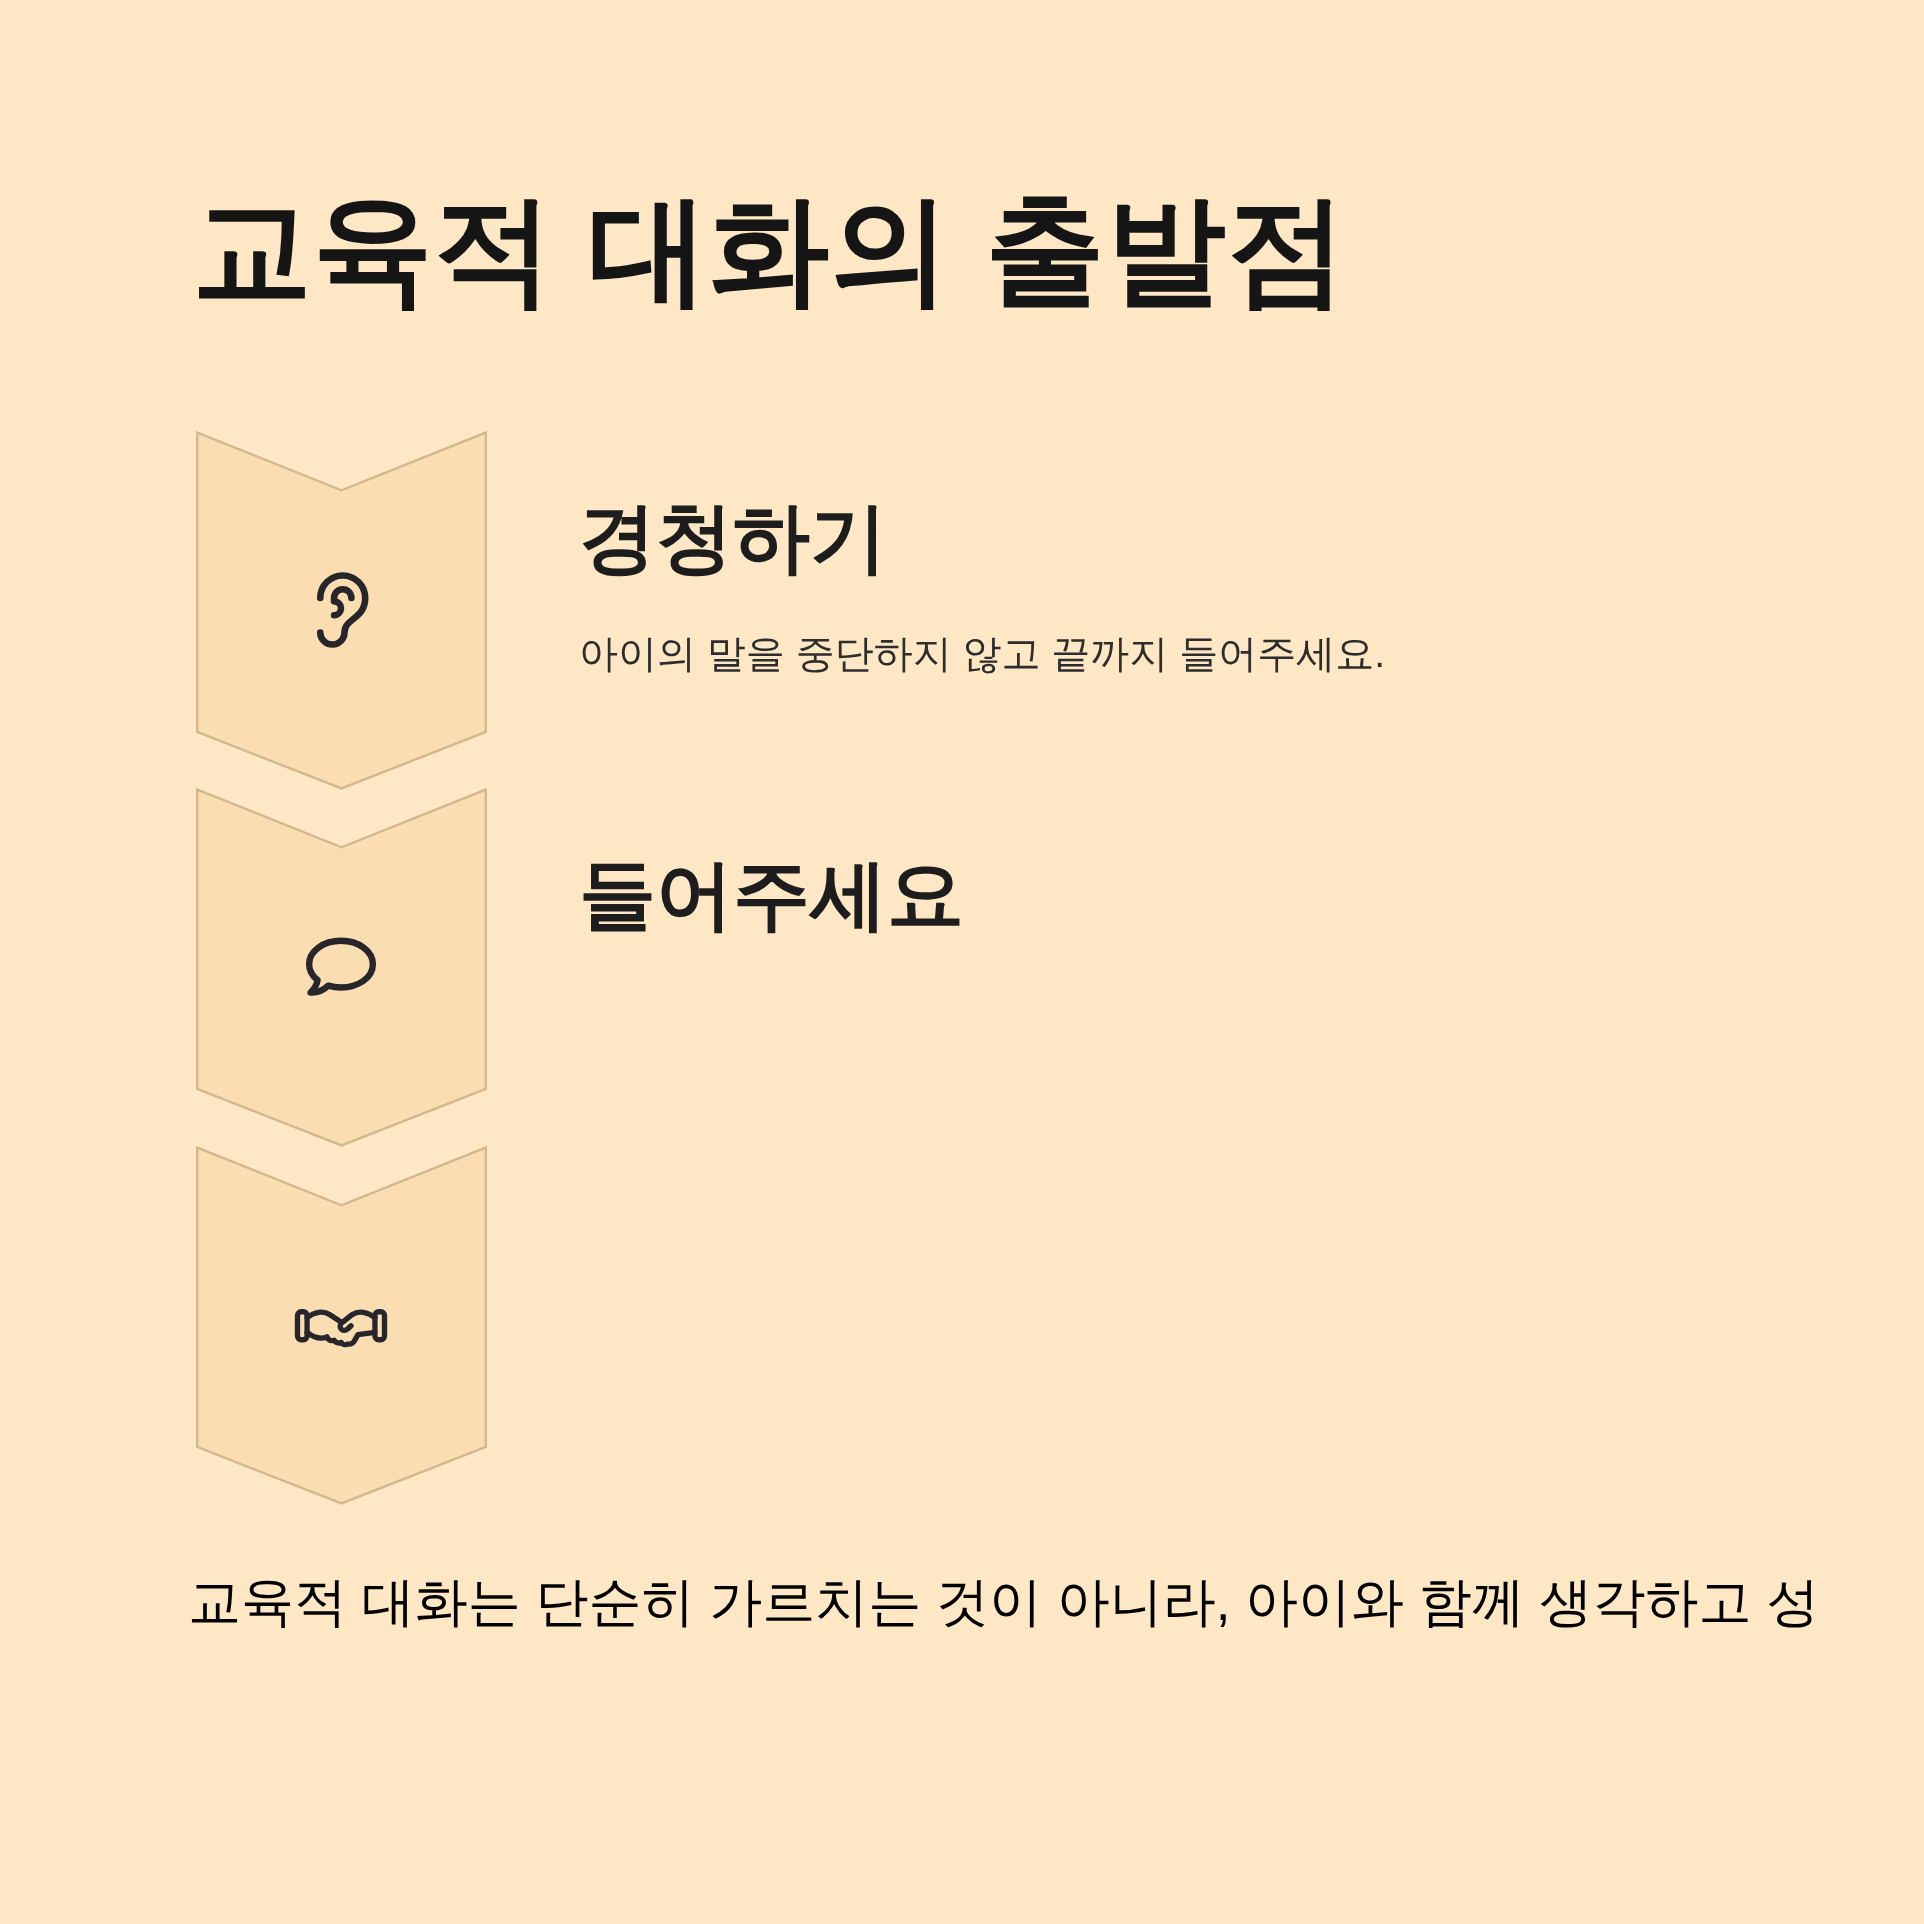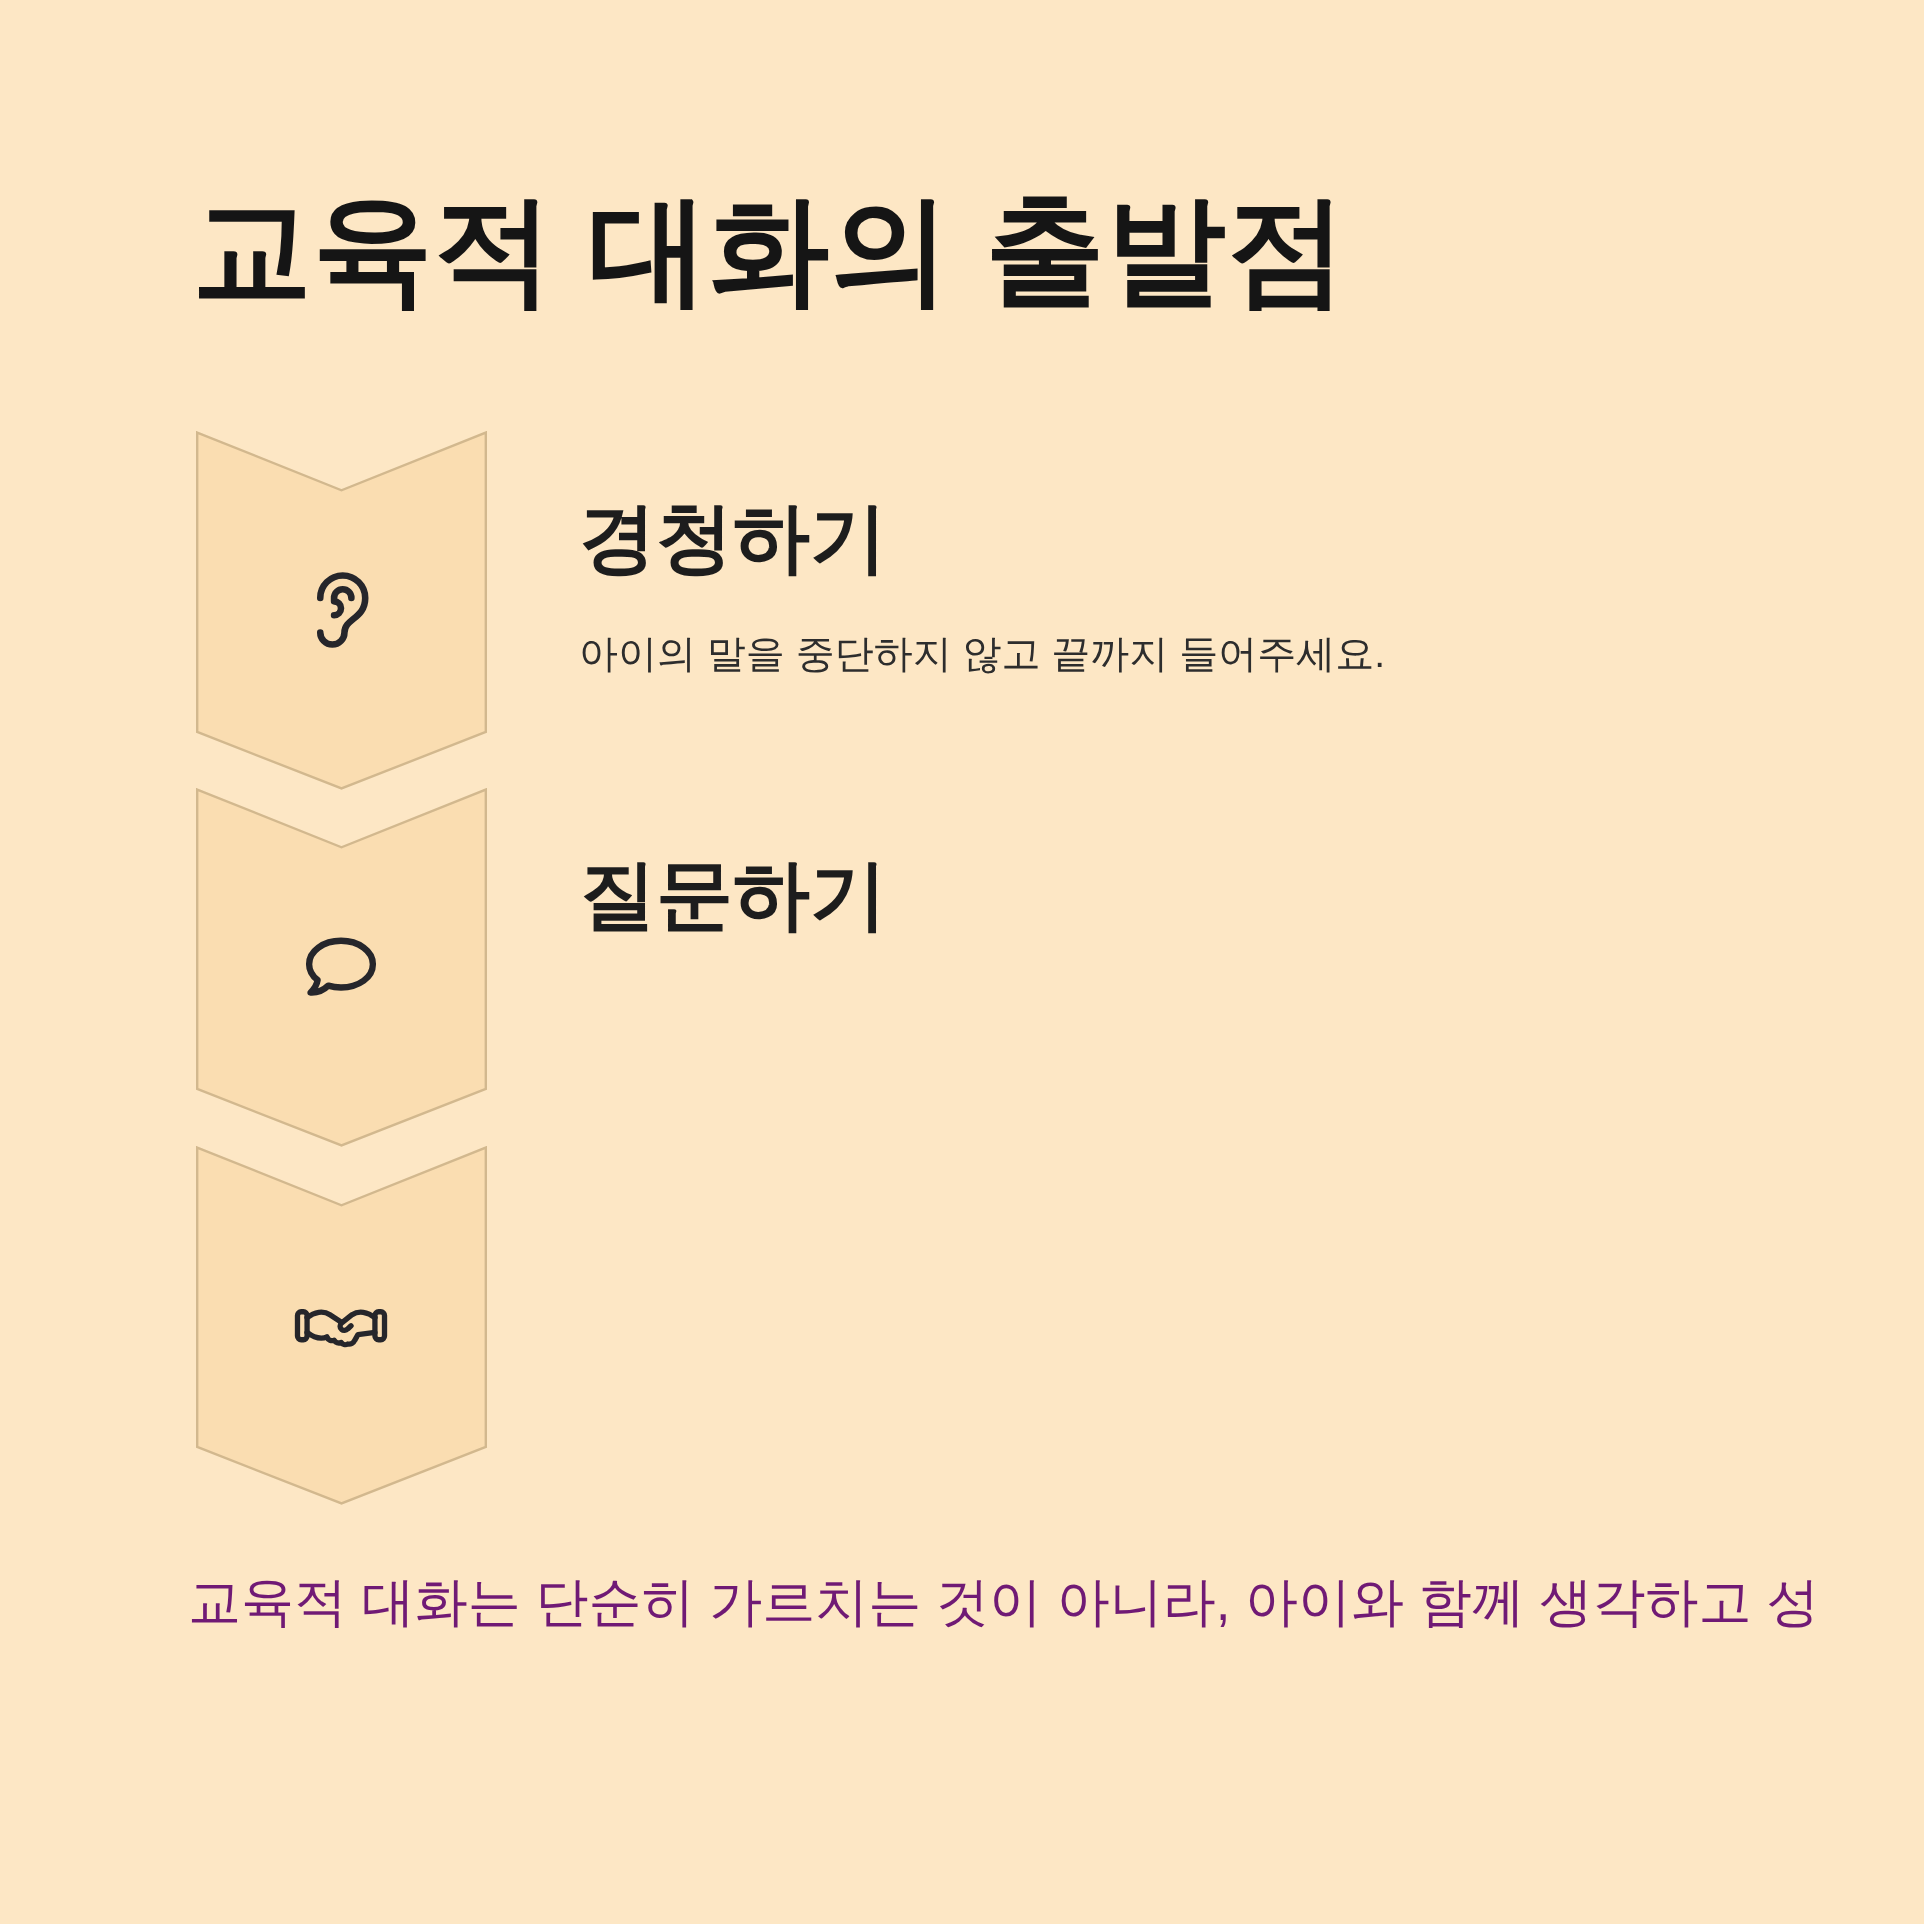--- a/index.html
+++ b/index.html
@@ -76,21 +76,21 @@
     color: #2D2D2D;
     white-space: nowrap;
   }
   .footer-paragraph {
     position: absolute;
     left: 188px;
     top: 1556px;
     width: 1604px;
     font-size: 53px;
     font-weight: 500;
-    color: #701a75;
+    color: #000000;
   }
   .footer-line {
     margin: 0;
     line-height: 91px;
     white-space: nowrap;
   }
 </style>
 </head>
 <body>
 
@@ -121,21 +121,21 @@
       <svg class="shape" width="291" height="359" viewBox="0 0 363 447">
         <polygon points="1.5,1.5 181.5,73.5 361.5,1.5 361.5,375 181.5,445.5 1.5,375" fill="#FADDB1" stroke="#D2B88E" stroke-width="3" stroke-linejoin="miter"></polygon>
       </svg>
       <span class="icon-wrap">
         <svg width="91" height="85" viewBox="0 0 24 24" fill="none" stroke="#26262B" stroke-width="1.8" stroke-linecap="round" stroke-linejoin="round">
           <path d="M21 11.2c0 3.7-4 6.6-9 6.6-1.3 0-2.5-.2-3.6-.55-1.4 1.35-3.1 2.05-5 1.95 1.1-1 1.8-2.2 2-3.5C3.9 14.5 3 12.9 3 11.2 3 7.5 7 4.6 12 4.6s9 2.9 9 6.6z"></path>
         </svg>
       </span>
     </div>
     <div class="step-text">
-      <h2 class="step-heading">질문하기</h2>
+      <h2 class="step-heading">들어주세요</h2>
     </div>
   </section>
 
   <section class="step step-3">
     <div class="chevron-box">
       <svg class="shape" width="291" height="359" viewBox="0 0 363 447">
         <polygon points="1.5,1.5 181.5,73.5 361.5,1.5 361.5,375 181.5,445.5 1.5,375" fill="#FADDB1" stroke="#D2B88E" stroke-width="3" stroke-linejoin="miter"></polygon>
       </svg>
       <span class="icon-wrap">
         <svg width="95" height="59" viewBox="0 0 64 40" fill="none" stroke="#26262B" stroke-width="3.6" stroke-linecap="round" stroke-linejoin="round">

